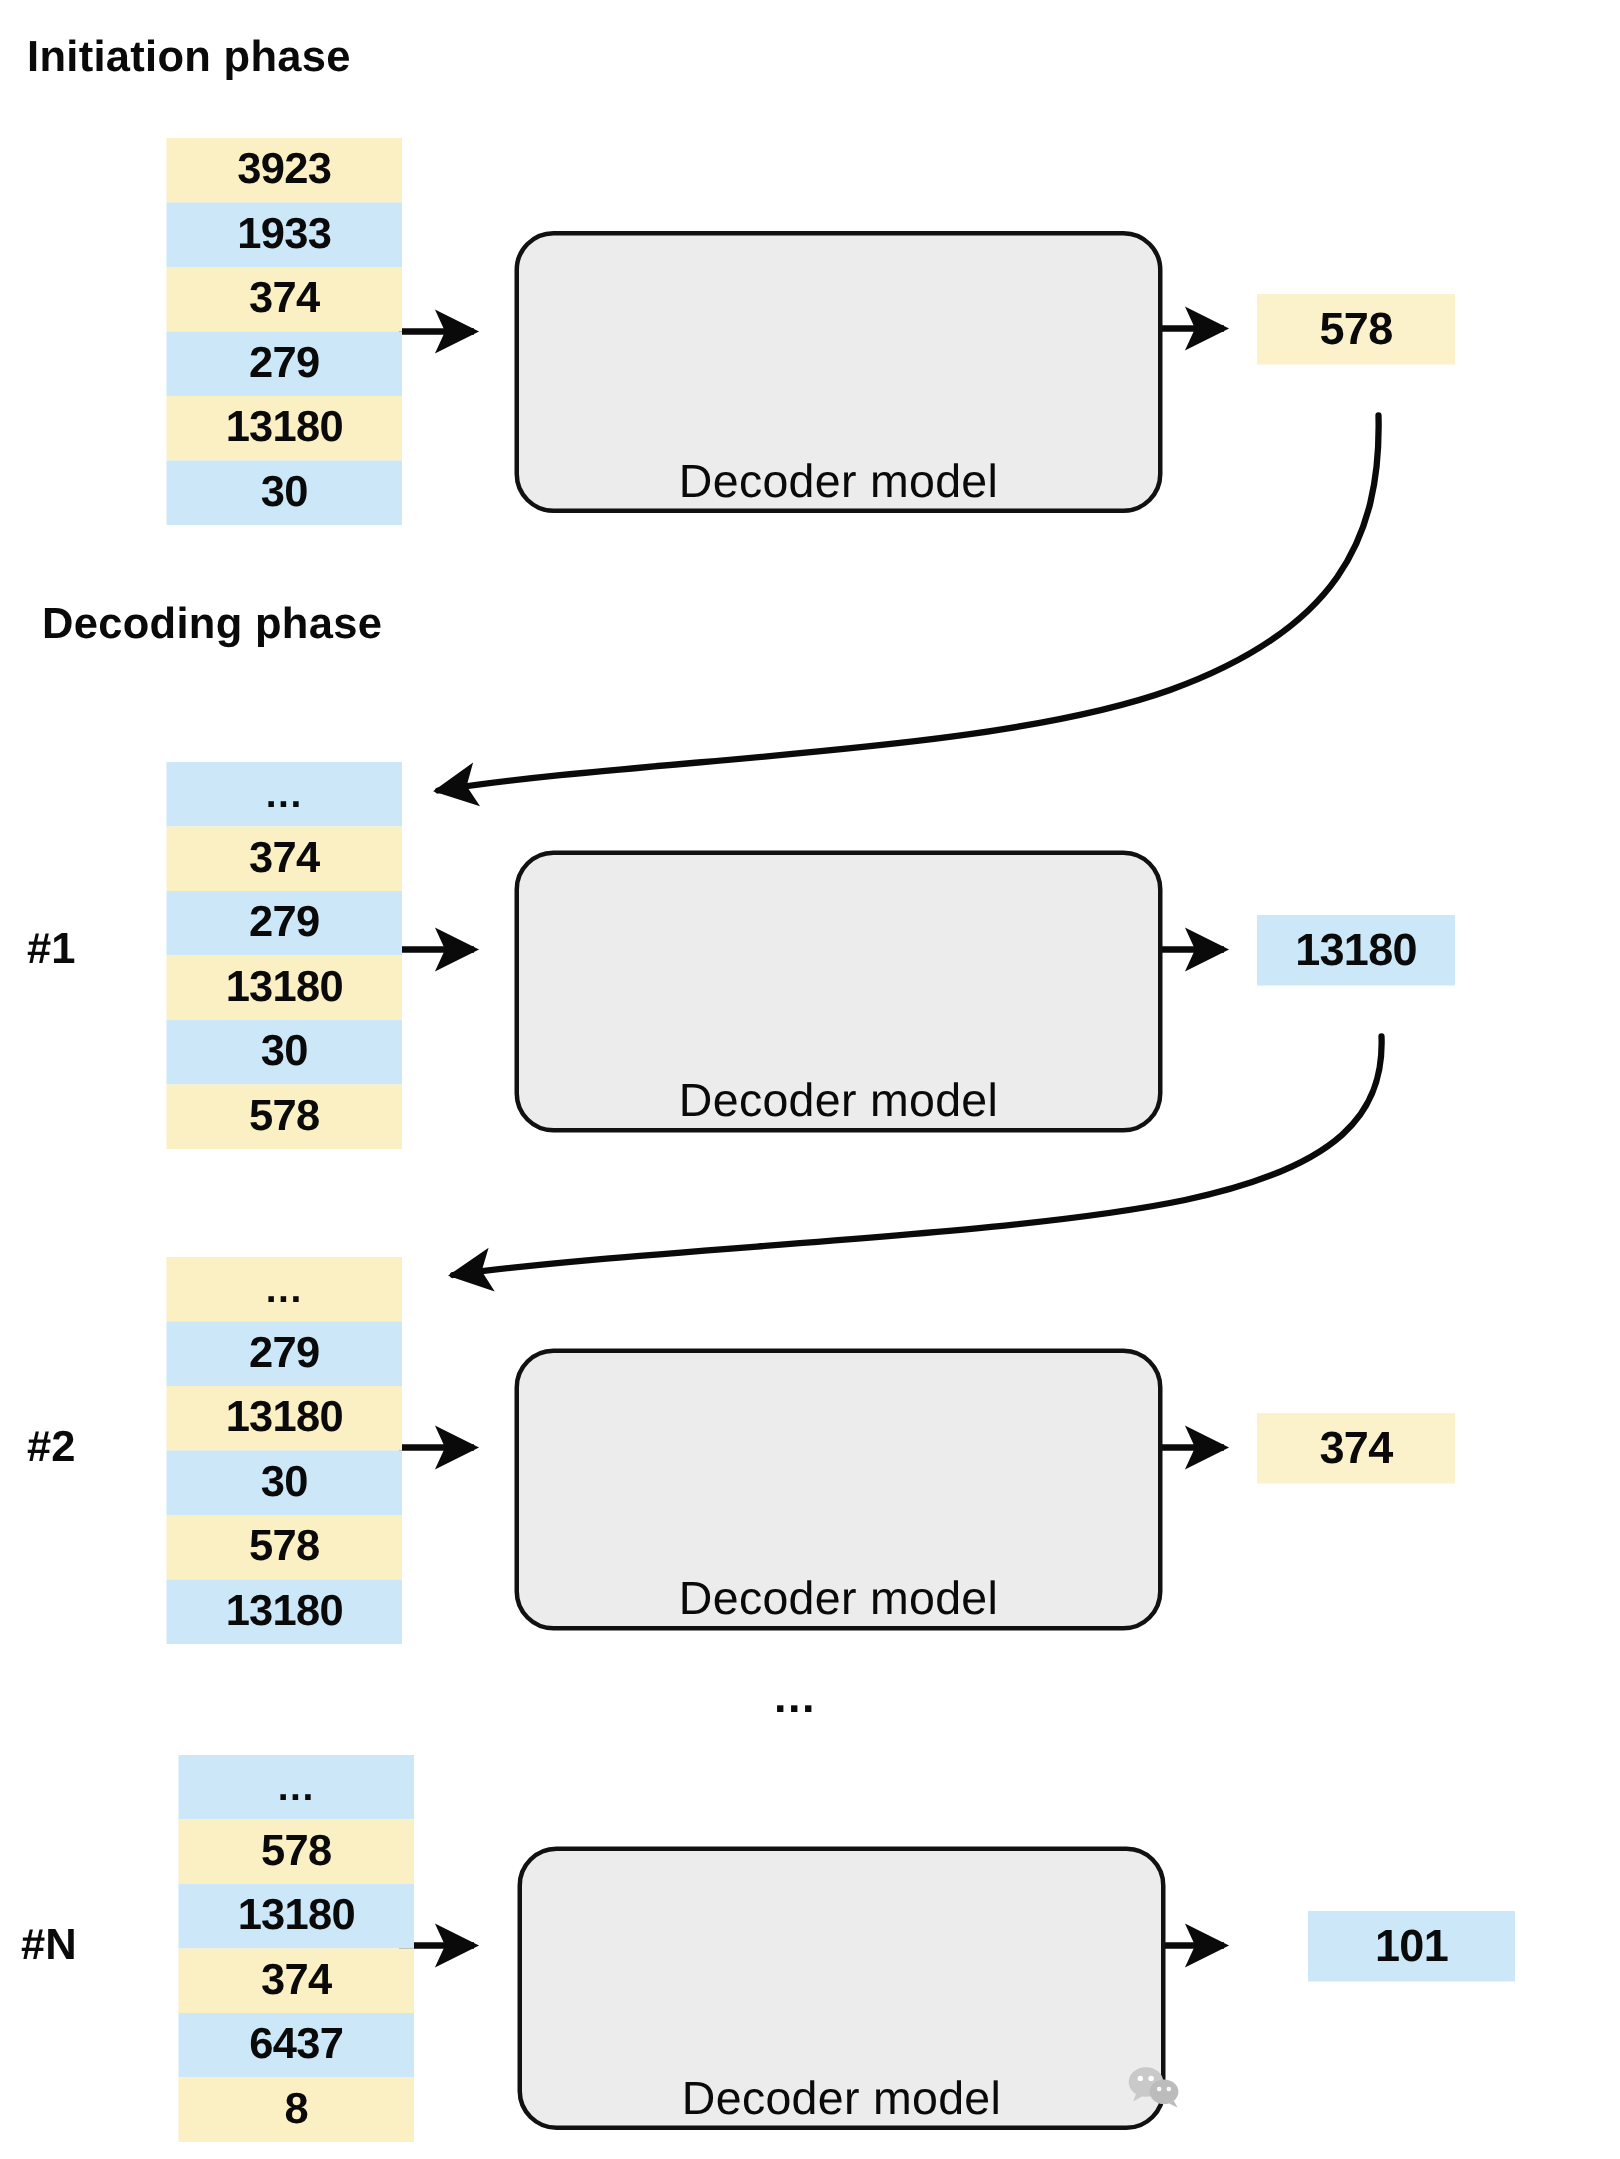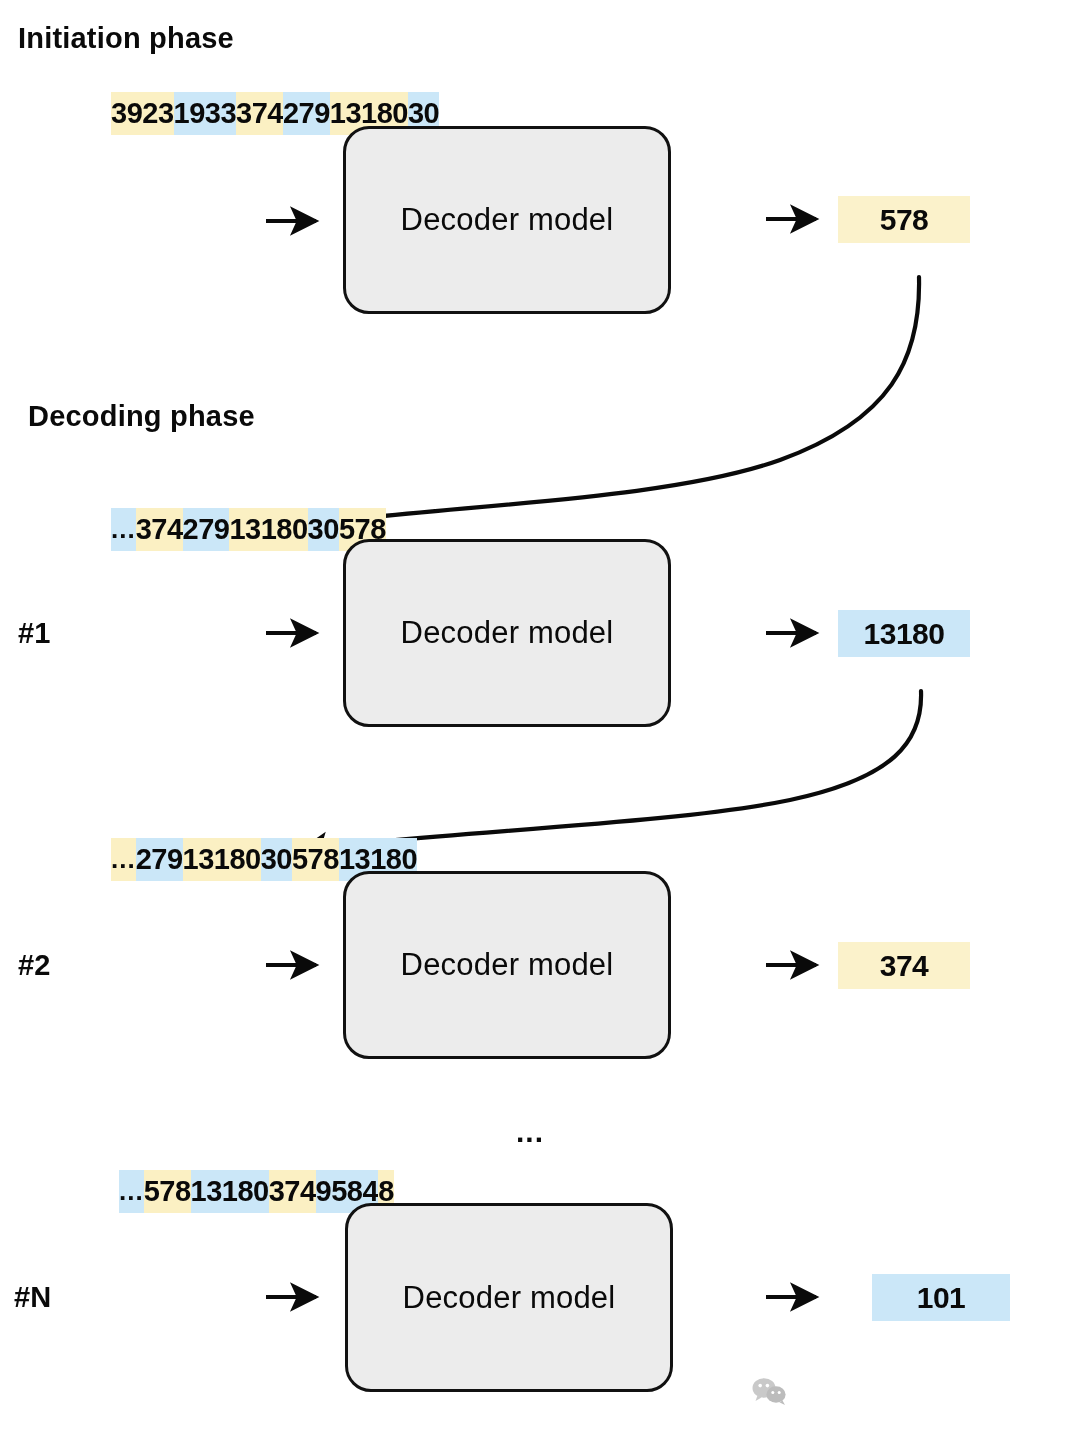--- a/index.html
+++ b/index.html
@@ -36,22 +36,23 @@
     font-family: "Liberation Sans", sans-serif;
     font-weight: bold;
     font-size: 29px;
     color: #0a0a0a;
     white-space: nowrap;
   }
 
   
   .token-stack {
     position: absolute;
-    width: 108px;
+    width: 157px;
     display: flex;
+    flex-direction: column;
   }
   .token-row {
     height: 43px;
     line-height: 43px;
     text-align: center;
     font-family: "Liberation Sans", sans-serif;
     font-weight: bold;
     font-size: 29px;
     color: #0a0a0a;
     letter-spacing: -0.5px;
@@ -59,28 +60,29 @@
   .token-row.ellipsis {
     font-size: 26px;
     letter-spacing: 1px;
   }
   .tok-yellow { background: #fbf0c3; }
   .tok-blue   { background: #cbe7f8; }
 
   
   .decoder-box {
     position: absolute;
-    width: 328px;
+    width: 432px;
     background: #ececec;
     border: 3px solid #111111;
     border-radius: 26px;
     box-sizing: border-box;
     display: flex;
-    align-items: center;
+    align-items: flex-end;
     justify-content: center;
+    margin-top: 28px;
   }
   .decoder-text {
     font-family: "Liberation Sans", sans-serif;
     font-size: 31px;
     color: #0a0a0a;
     letter-spacing: 0.2px;
   }
 
   
   .output-chip {
@@ -215,21 +217,21 @@
 
   <div class="sep-ellipsis" style="left:516px; top:1115px;">...</div>
 
   <div class="step-label" style="left:14px; top:1281px;">#N</div>
 
   <div class="token-stack" style="left:119px; top:1170px;">
     <div class="token-row tok-blue ellipsis">...</div>
     <div class="token-row tok-yellow">578</div>
     <div class="token-row tok-blue">13180</div>
     <div class="token-row tok-yellow">374</div>
-    <div class="token-row tok-blue">9584</div>
+    <div class="token-row tok-blue">6437</div>
     <div class="token-row tok-yellow">8</div>
   </div>
 
   <div class="decoder-box" style="left:345px; top:1203px; height:189px;">
     <span class="decoder-text">Decoder model</span>
   </div>
 
   <div class="output-chip chip-blue" style="left:824px; top:1274px; width:138px;margin-left:48px;">101</div>
 
   <div class="watermark" style="left:752px; top:1377px;">

